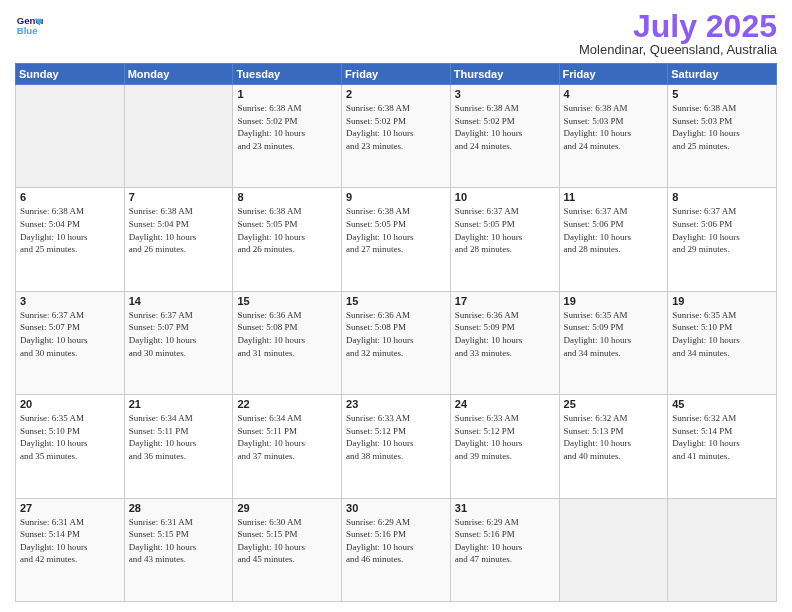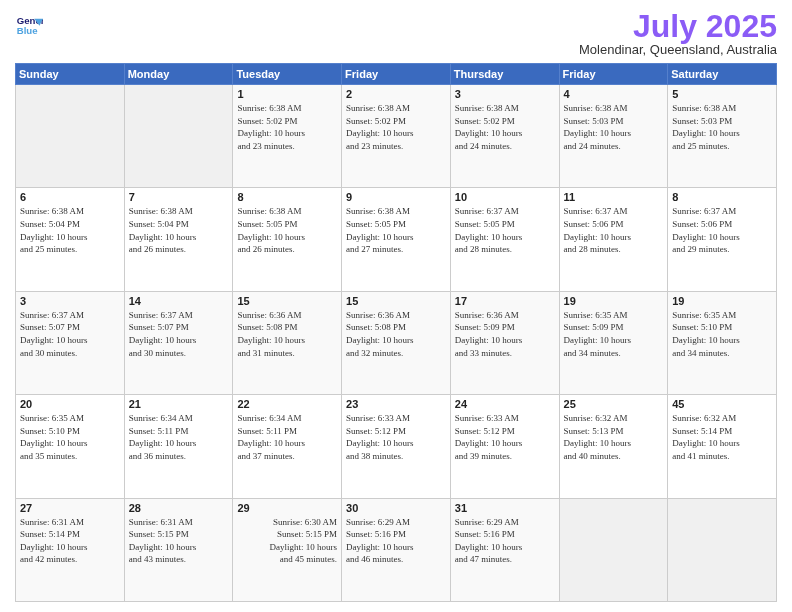--- a/index.html
+++ b/index.html
@@ -321,21 +321,21 @@
           </td>
           <td>
             <span class="day-num">28</span>
             <div class="cell-content" style="white-space: pre-line;">Sunrise: 6:31 AM
 Sunset: 5:15 PM
 Daylight: 10 hours
 and 43 minutes.</div>
           </td>
           <td>
             <span class="day-num">29</span>
-            <div class="cell-content" style="white-space: pre-line; text-align: right;">Sunrise: 6:30 AM
+            <div class="cell-content" style="white-space: pre-line;">Sunrise: 6:30 AM
 Sunset: 5:15 PM
 Daylight: 10 hours
 and 45 minutes.</div>
           </td>
           <td>
             <span class="day-num">30</span>
             <div class="cell-content" style="white-space: pre-line;">Sunrise: 6:29 AM
 Sunset: 5:16 PM
 Daylight: 10 hours
 and 46 minutes.</div>

